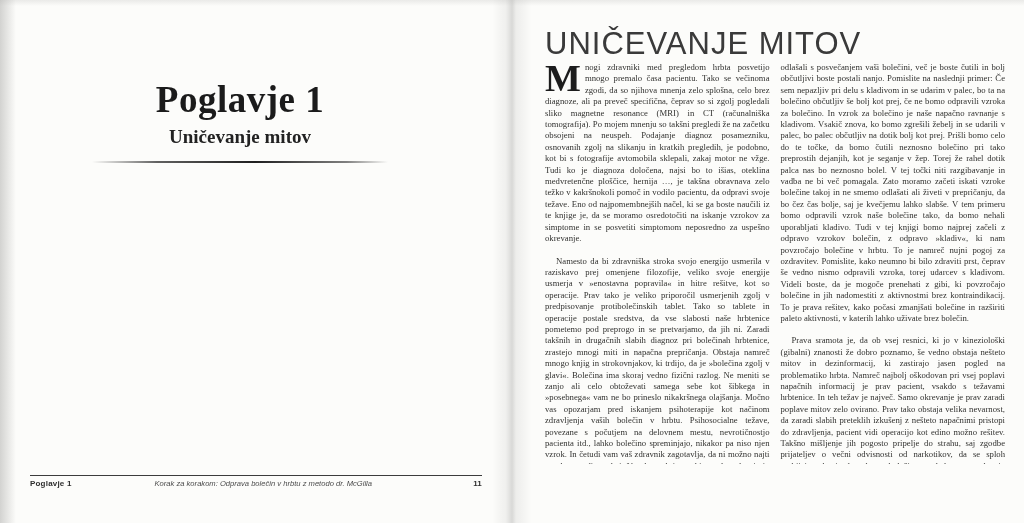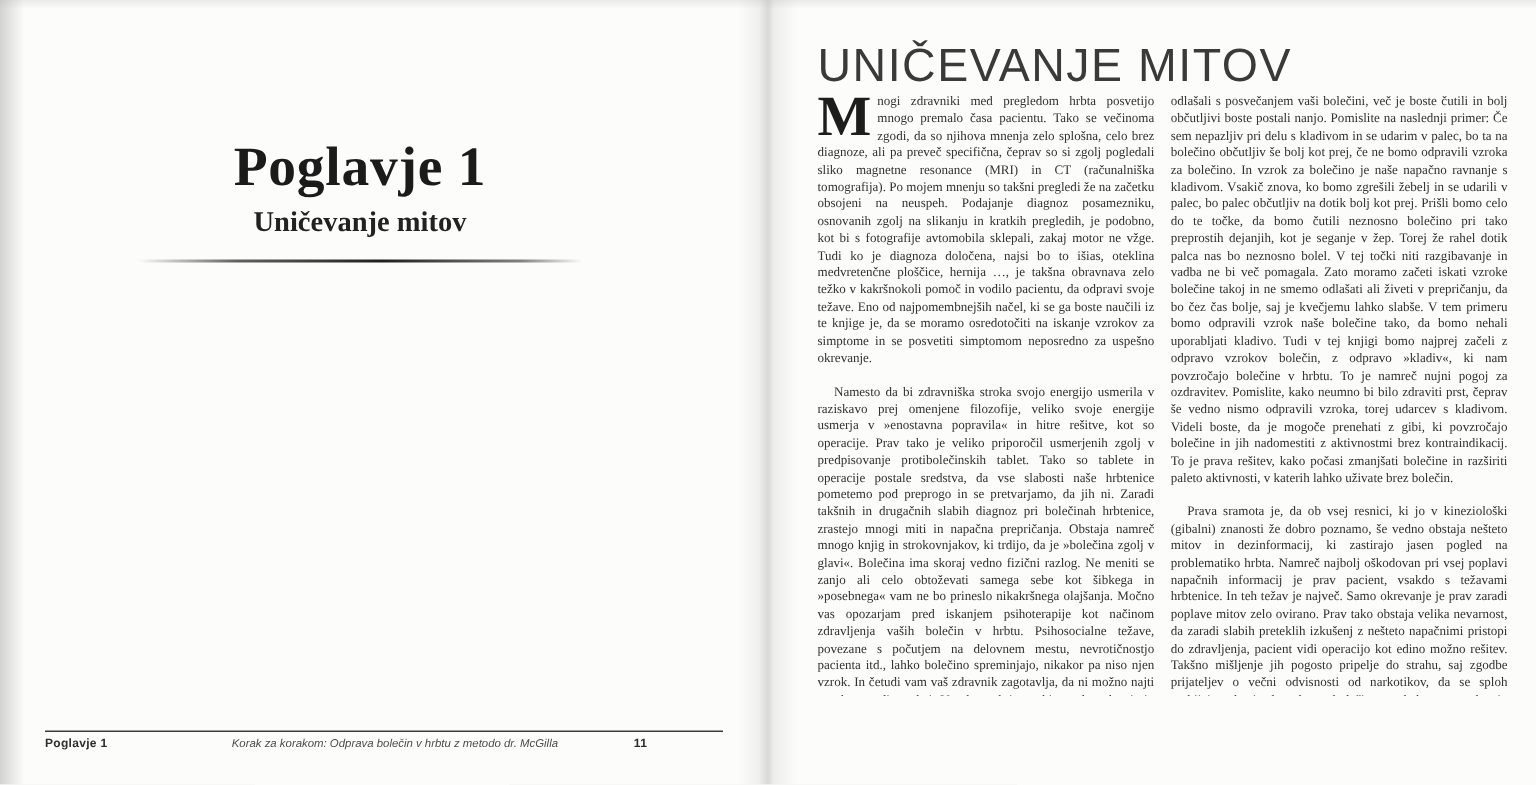--- a/index.html
+++ b/index.html
@@ -25,21 +25,21 @@
     pointer-events:none;
   }
   .gutter{
     position:absolute;left:492px;top:0;bottom:0;width:40px;
     background:linear-gradient(to right,
       rgba(0,0,0,0) 0%, rgba(0,0,0,.05) 35%, rgba(0,0,0,.14) 50%,
       rgba(0,0,0,.06) 60%, rgba(0,0,0,0) 100%);
     pointer-events:none;
   }
   
-  .left-page{position:absolute;left:0;top:12px;width:512px;height:505px;}
+  .left-page{position:absolute;left:0;top:0;width:512px;height:505px;}
   .title-block{
     position:absolute;left:88px;top:78px;width:304px;text-align:center;
   }
   .chapter-title{
     margin:0;font-size:37px;font-weight:bold;color:#1b1b1b;
     font-family:"Liberation Serif", serif;letter-spacing:.5px;
   }
   .chapter-subtitle{
     margin:5px 0 0 0;font-size:19px;font-weight:bold;color:#222;
     font-family:"Liberation Serif", serif;
@@ -73,21 +73,21 @@
   }
   
   .page-footer{
     position:absolute;top:475px;
     border-top:1.5px solid #3c3c3c;padding-top:3px;
     display:grid;grid-template-columns:110px 1fr 110px;align-items:baseline;
     font-family:"Liberation Sans", sans-serif;font-size:8px;color:#2e2e2e;
   }
   .footer-left-pg{left:30px;width:452px;}
   .f-side{font-weight:bold;letter-spacing:.2px;}
-  .f-right{text-align:center;}
+  .f-right{text-align:right;}
   .f-center{
     text-align:right;font-style:italic;font-weight:normal;
     font-size:7.6px;color:#4c4c4c;
   }
 </style>
 </head>
 <body>
 
 <div class="spread">
 

